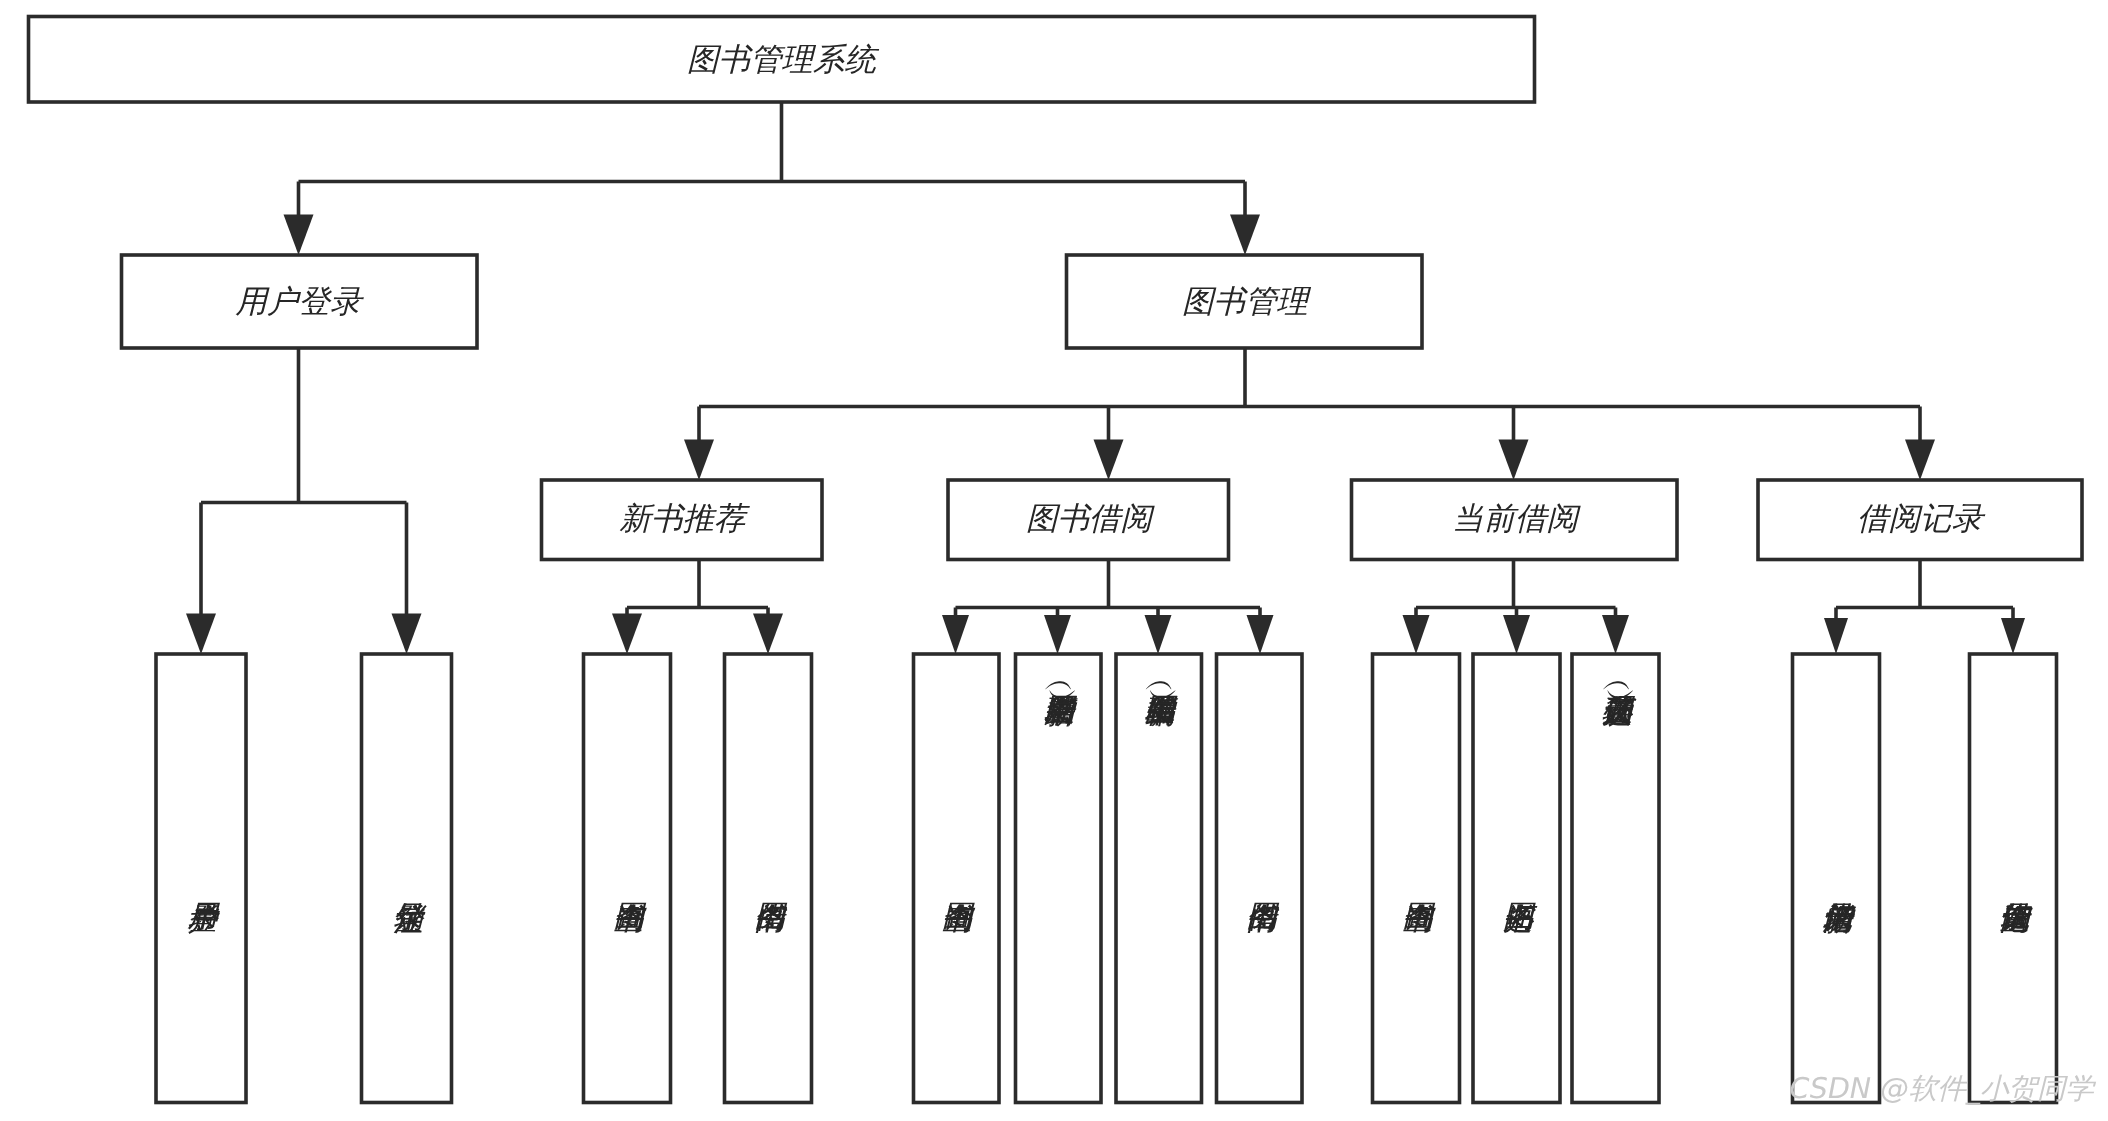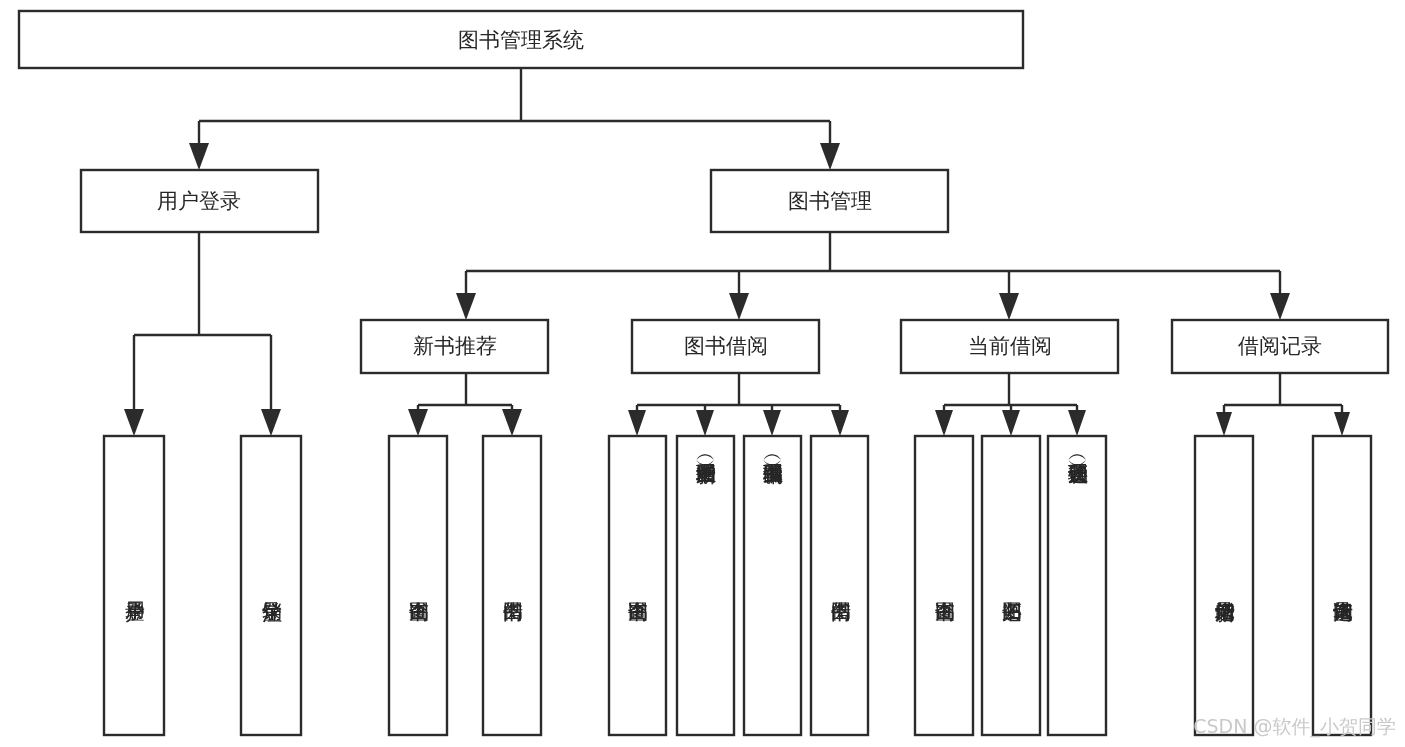--- a/index.html
+++ b/index.html
@@ -14,20 +14,21 @@
     position: relative;
     overflow: hidden;
     font-family: "DejaVu Sans", "Liberation Sans", sans-serif;
   }
   #diagram-root {
     position: absolute;
     left: 0;
     top: 0;
     width: 1168px;
     height: 747px;
+    font-style: italic;
   }
   svg.diagram {
     display: block;
     width: 1405px;
     height: 747px;
     background: #ffffff;
   }
   .node-rect {
     fill: #ffffff;
     stroke: #2b2b2b;

